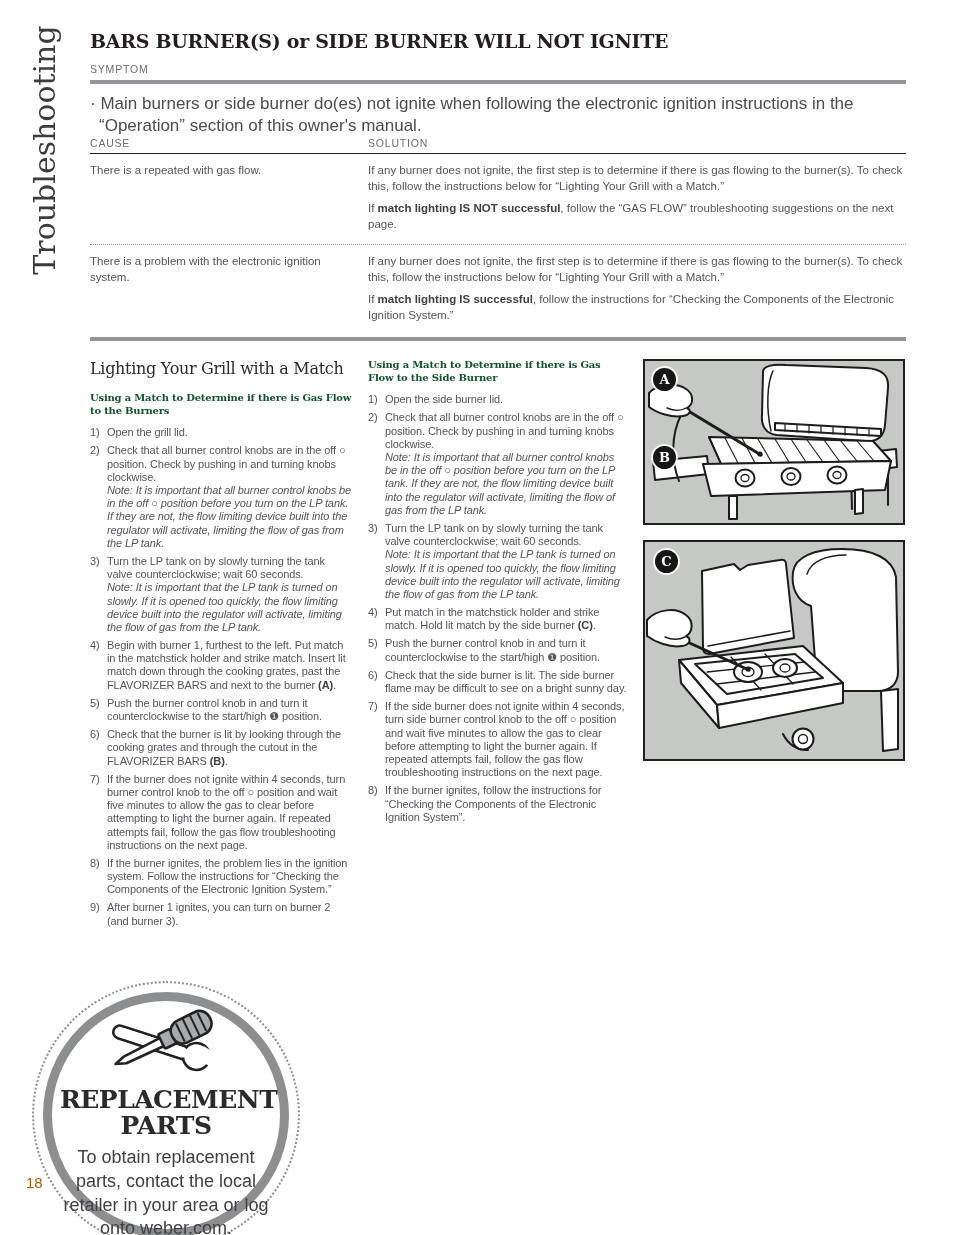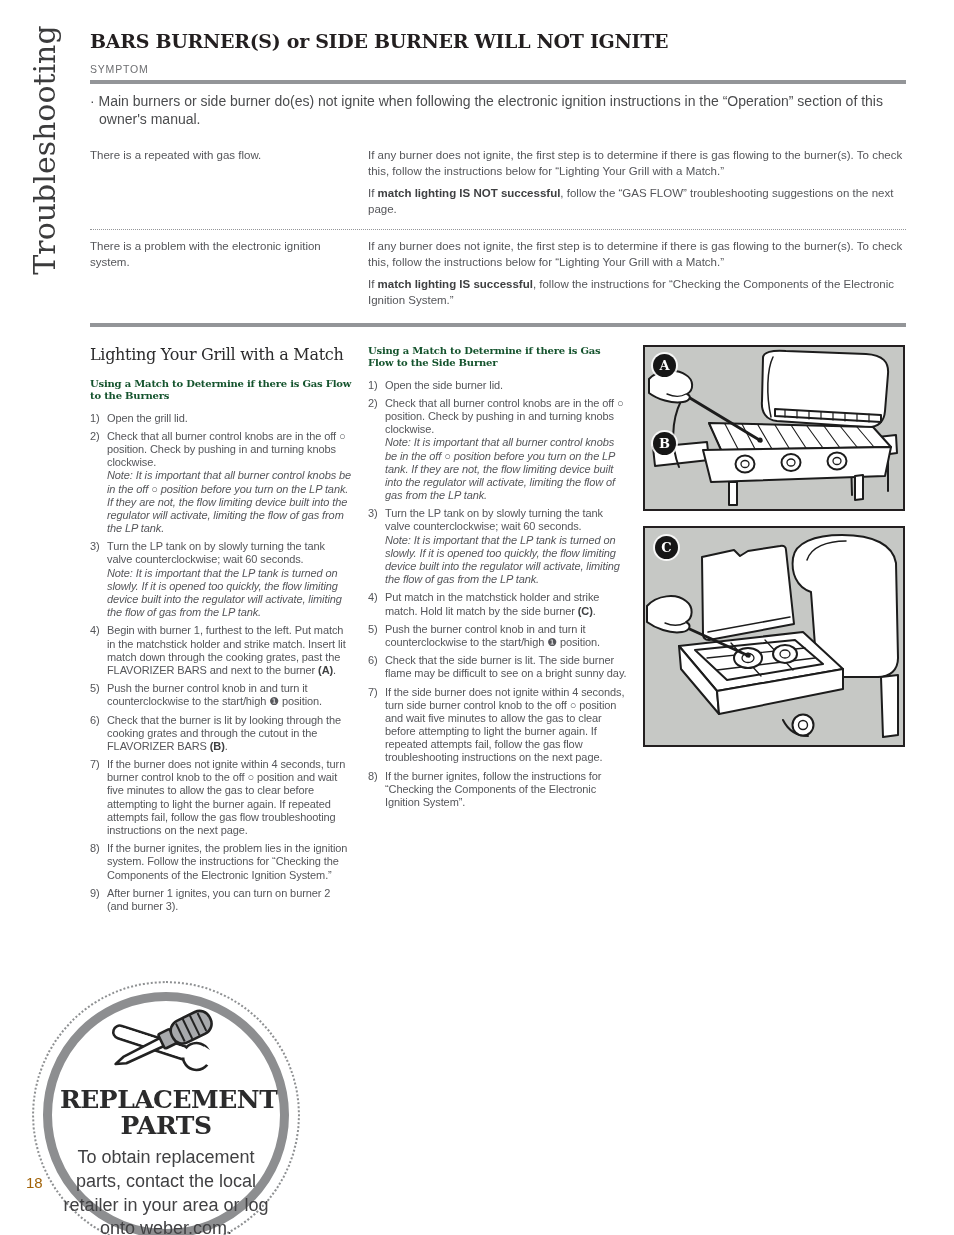--- a/index.html
+++ b/index.html
@@ -19,22 +19,22 @@
   h1.title {
     font-family:"DejaVu Serif", serif; font-weight:700; font-size:19px;
     color:#231f20; letter-spacing:-0.3px;
   }
   .symptom-label, .col-head {
     font-size:10.5px; color:#6d6e71; letter-spacing:0.8px;
   }
   .symptom-label { margin-top:11px; }
   .rule-gray { height:4px; background:#939598; border:none; margin:5px 0 9px; }
   .symptom-text {
-    font-size:14px; line-height:1.28; color:#4b4c4e; width:805px;
-    padding-left:9px; text-indent:-9px; margin-bottom:10px;
+    font-size:17px; line-height:1.28; color:#4b4c4e; width:805px;
+    padding-left:9px; text-indent:-9px; margin-bottom:0;
   }
   
   .tbl { width:100%; }
   .tbl-grid { display:grid; grid-template-columns:278px 1fr; column-gap:0; }
   .tbl-header { border-bottom:1.5px solid #231f20; padding-bottom:4px; }
   .tbl-row { padding:8px 0 6px; font-size:11.5px; line-height:1.4; }
   .tbl-row.dotted { border-bottom:1.5px dotted #939598; }
   .cause-cell { padding-right:24px; color:#55565a; }
   .sol-cell p { margin:0 0 6px; color:#55565a; }
   .b { font-weight:700; color:#3f4042; }
@@ -91,20 +91,24 @@
 <div class="vlabel">Troubleshooting</div>
 
 <div class="content">
 
   <h1 class="title">BARS BURNER(S) or SIDE BURNER WILL NOT IGNITE</h1>
   <div class="symptom-label">SYMPTOM</div>
   <hr class="rule-gray">
   <p class="symptom-text">· Main burners or side burner do(es) not ignite when following the electronic ignition instructions in the “Operation” section of this owner's manual.</p>
 
   <div class="tbl">
+    <div class="tbl-grid tbl-header">
+      <div class="col-head">CAUSE</div>
+      <div class="col-head">SOLUTION</div>
+    </div>
 
     <div class="tbl-grid tbl-row dotted">
       <div class="cause-cell">There is a repeated with gas flow.</div>
       <div class="sol-cell">
         <p>If any burner does not ignite, the first step is to determine if there is gas flowing to the burner(s). To check this, follow the instructions below for “Lighting Your Grill with a Match.”</p>
         <p><span>If </span><span class="b">match lighting IS NOT successful</span><span>, follow the “GAS FLOW” troubleshooting suggestions on the next page.</span></p>
       </div>
     </div>
 
     <div class="tbl-grid tbl-row">

